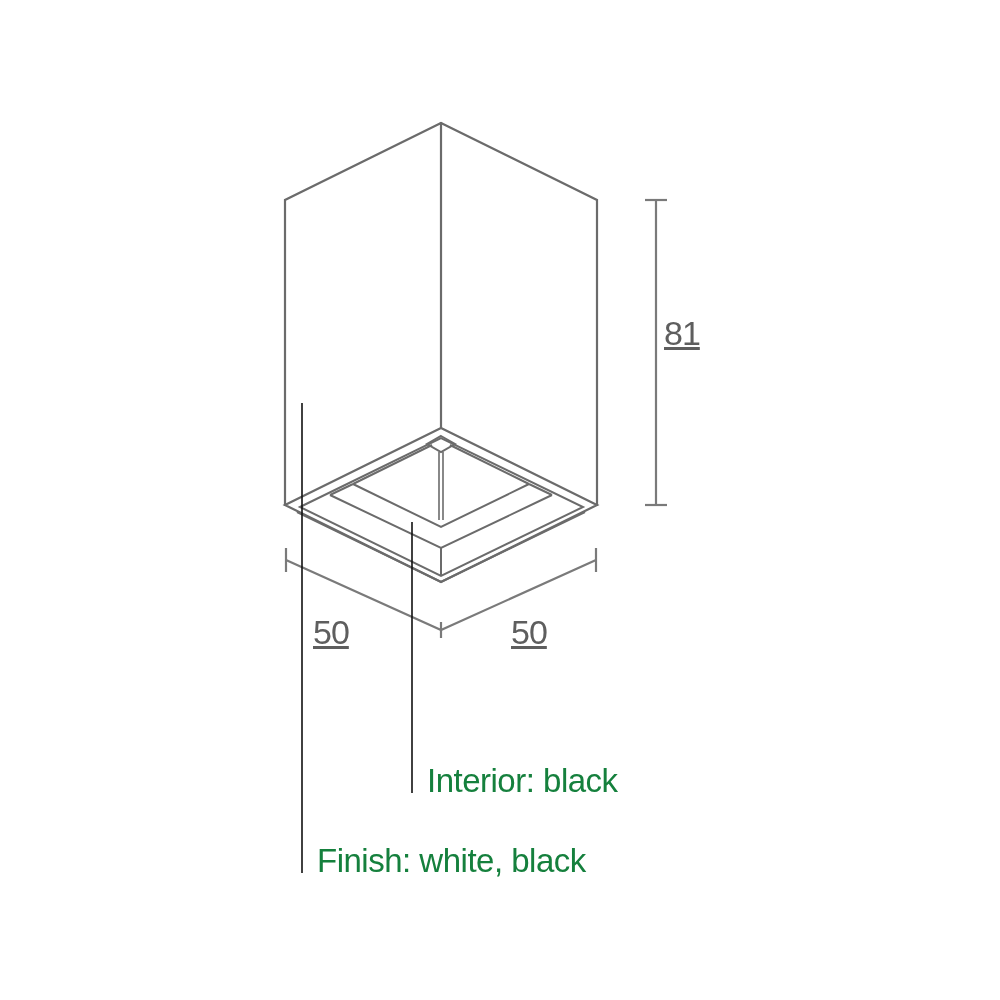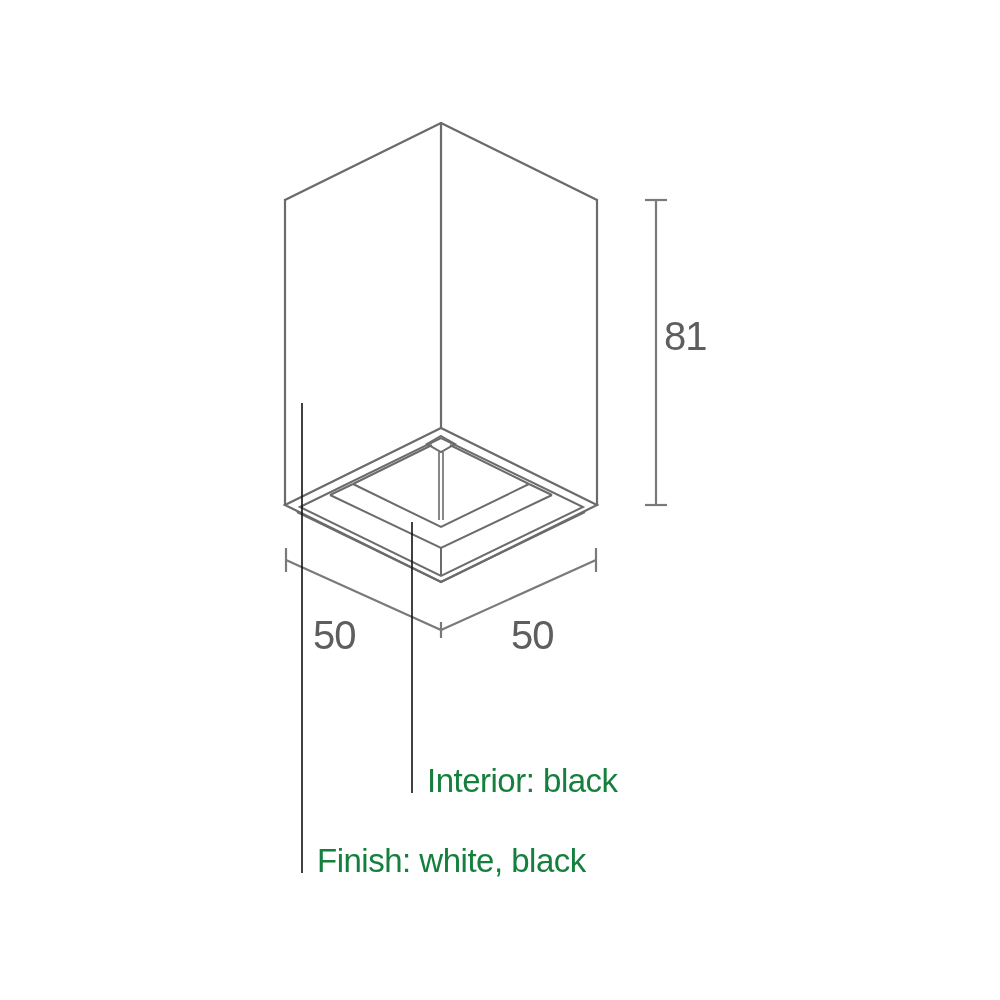--- a/index.html
+++ b/index.html
@@ -22,24 +22,25 @@
       height: 1000px;
     }
     .outline { stroke: #6b6b6b; stroke-width: 2.2; fill: none; stroke-linejoin: miter; stroke-linecap: square; }
     .inner   { stroke: #6b6b6b; stroke-width: 2.0; fill: none; }
     .dim     { stroke: #7a7a7a; stroke-width: 2.2; fill: none; }
     .leader  { stroke: #111111; stroke-width: 1.6; fill: none; }
     .dim-text {
       position: absolute;
       color: #5e5e5e;
       font-family: "Liberation Sans", sans-serif;
-      font-size: 40px;
+      font-size: 34px;
       line-height: 1;
       letter-spacing: -1px;
       white-space: nowrap;
+      text-decoration: underline;
     }
     .note-text {
       position: absolute;
       color: #15803d;
       font-family: "Liberation Sans", sans-serif;
       font-size: 33px;
       line-height: 1;
       letter-spacing: -0.5px;
       white-space: nowrap;
     }

